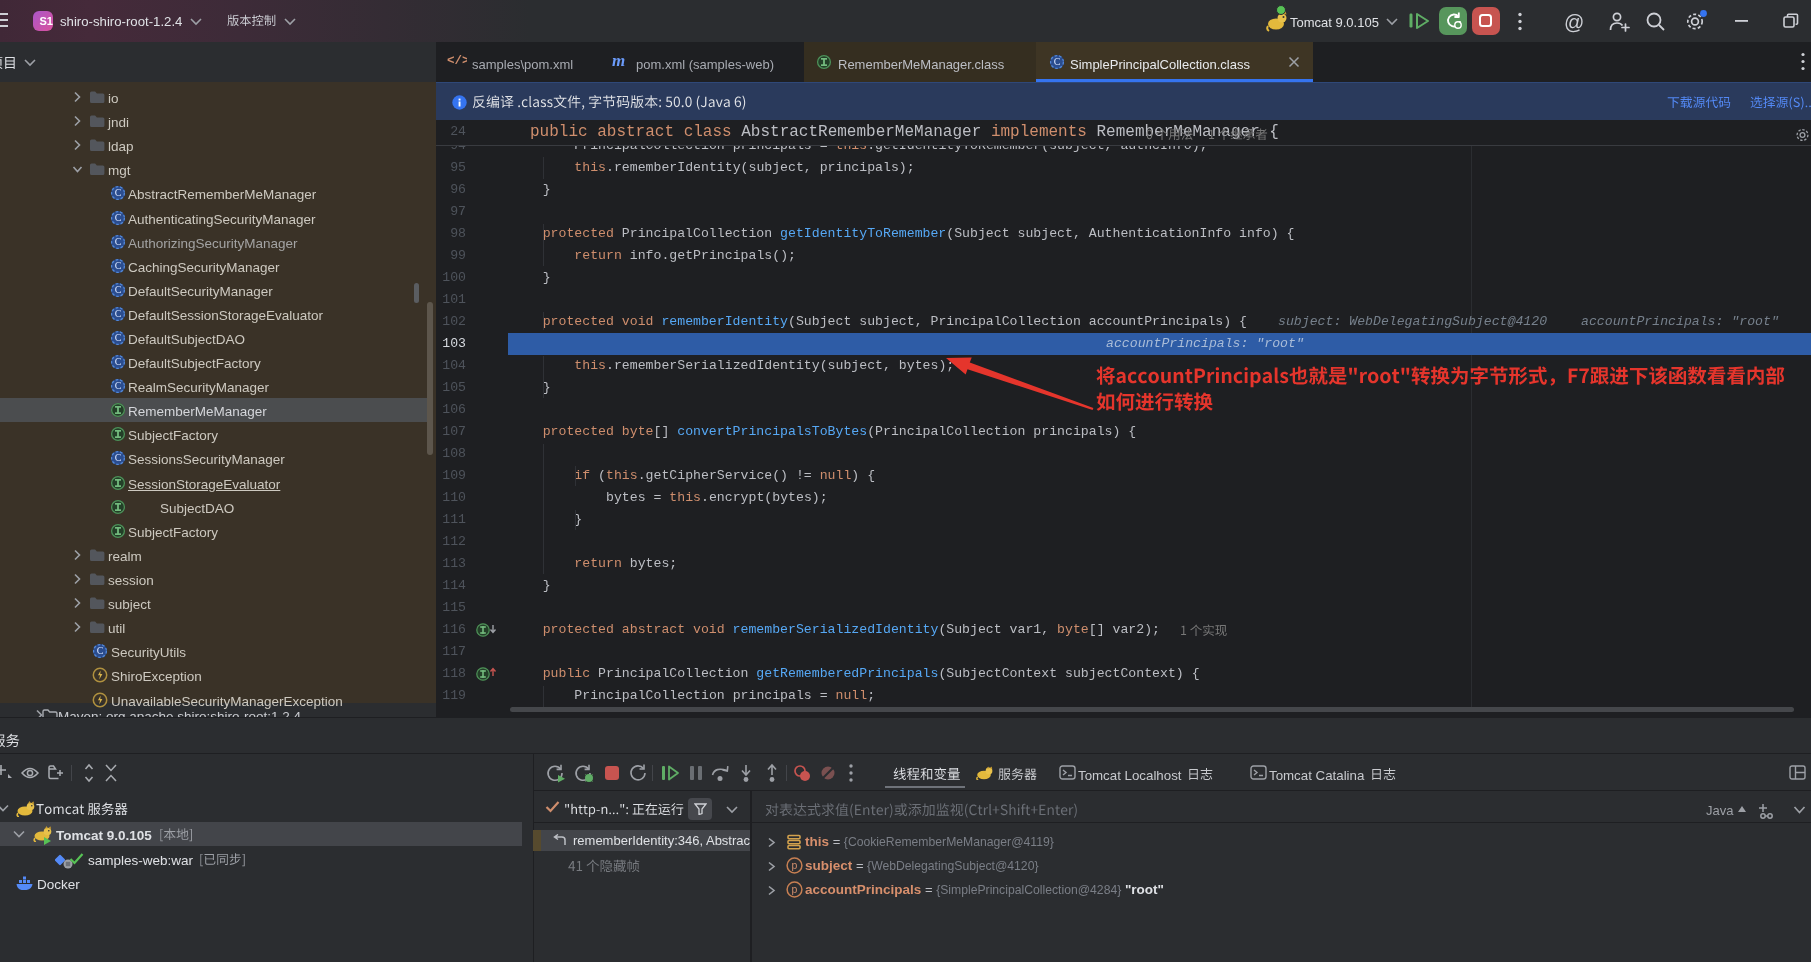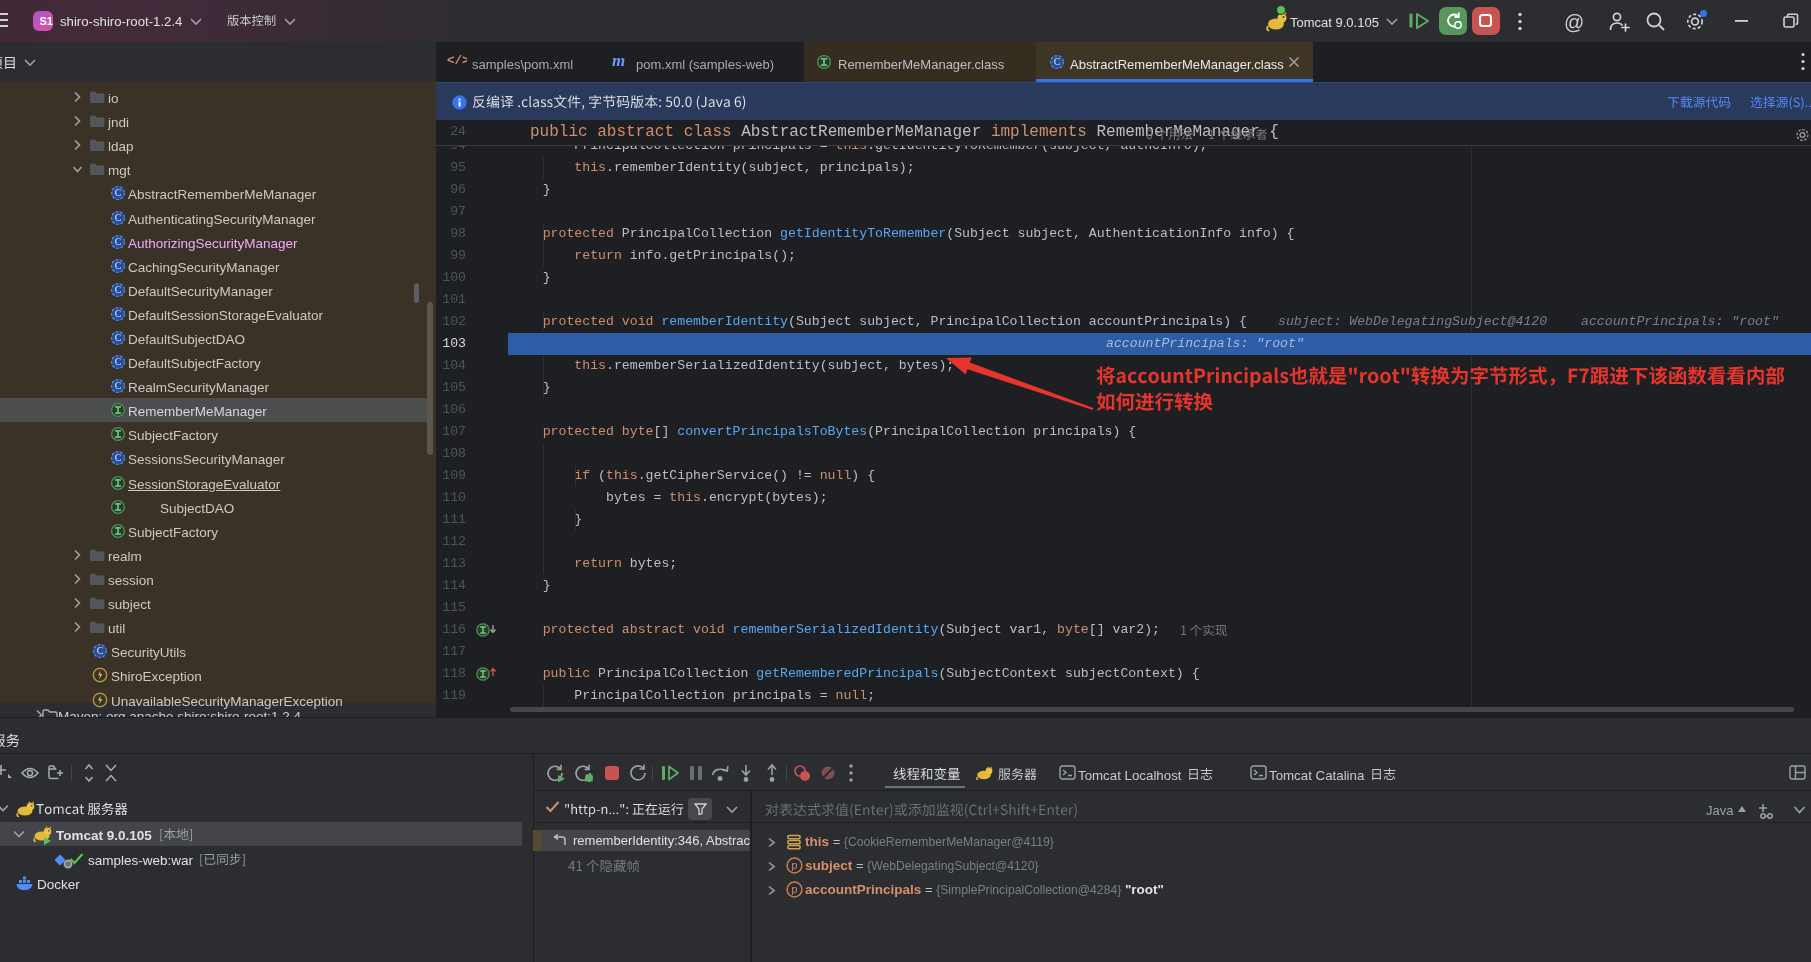--- a/index.html
+++ b/index.html
@@ -145,21 +145,21 @@
     <circle cx="8" cy="8" r="7" fill="#2b4d8f"></circle>
     <circle cx="8" cy="8" r="6.4" stroke="#5288d8" stroke-width="1.3" fill="none" stroke-dasharray="2.6 1.9"></circle>
     <text x="8" y="11.4" text-anchor="middle" font-family="Liberation Serif" font-size="10" fill="#d6e4ff">C</text>
   </svg>
 <div class="t" style="left:128px;top:212.1px;font:400 13.5px 'Liberation Sans',sans-serif;color:#cdc9c0;">AuthenticatingSecurityManager</div>
 <svg class="ab" style="left:110px;top:234px;" width="16" height="16">
     <circle cx="8" cy="8" r="7" fill="#2b4d8f"></circle>
     <circle cx="8" cy="8" r="6.4" stroke="#5288d8" stroke-width="1.3" fill="none" stroke-dasharray="2.6 1.9"></circle>
     <text x="8" y="11.4" text-anchor="middle" font-family="Liberation Serif" font-size="10" fill="#d6e4ff">C</text>
   </svg>
-<div class="t" style="left:128px;top:236.1px;font:400 13.5px 'Liberation Sans',sans-serif;color:#f0abfc;">AuthorizingSecurityManager</div>
+<div class="t" style="left:128px;top:236.1px;font:400 13.5px 'Liberation Sans',sans-serif;color:#a3a3a3;">AuthorizingSecurityManager</div>
 <svg class="ab" style="left:110px;top:258px;" width="16" height="16">
     <circle cx="8" cy="8" r="7" fill="#2b4d8f"></circle>
     <circle cx="8" cy="8" r="6.4" stroke="#5288d8" stroke-width="1.3" fill="none" stroke-dasharray="2.6 1.9"></circle>
     <text x="8" y="11.4" text-anchor="middle" font-family="Liberation Serif" font-size="10" fill="#d6e4ff">C</text>
   </svg>
 <div class="t" style="left:128px;top:260.1px;font:400 13.5px 'Liberation Sans',sans-serif;color:#cdc9c0;">CachingSecurityManager</div>
 <svg class="ab" style="left:110px;top:282px;" width="16" height="16">
     <circle cx="8" cy="8" r="7" fill="#2b4d8f"></circle>
     <circle cx="8" cy="8" r="6.4" stroke="#5288d8" stroke-width="1.3" fill="none" stroke-dasharray="2.6 1.9"></circle>
     <text x="8" y="11.4" text-anchor="middle" font-family="Liberation Serif" font-size="10" fill="#d6e4ff">C</text>
@@ -319,21 +319,21 @@
       <rect x="7.1" y="4" width="1.8" height="8"></rect>
     </g>
   </svg>
 <div class="t" style="left:838px;top:56.5px;font:400 13px 'Liberation Sans',sans-serif;color:#bcbec4;">RememberMeManager.class</div>
 <div class="ab" style="left:1036px;top:42px;width:277px;height:40px;background:#3e3524;"></div>
 <svg class="ab" style="left:1049px;top:54px;" width="16" height="16">
     <circle cx="8" cy="8" r="7" fill="#2b4d8f"></circle>
     <circle cx="8" cy="8" r="6.4" stroke="#5288d8" stroke-width="1.3" fill="none" stroke-dasharray="2.6 1.9"></circle>
     <text x="8" y="11.4" text-anchor="middle" font-family="Liberation Serif" font-size="10" fill="#d6e4ff">C</text>
   </svg>
-<div class="t" style="left:1070px;top:56.5px;font:400 13px 'Liberation Sans',sans-serif;color:#e8eaed;">AbstractRememberMeManager.class</div>
+<div class="t" style="left:1070px;top:56.5px;font:400 13px 'Liberation Sans',sans-serif;color:#e8eaed;">SimplePrincipalCollection.class</div>
 <svg class="ab" style="left:1288px;top:56px;" width="12" height="12">
     <path d="M1.5 1.5 L10.5 10.5 M10.5 1.5 L1.5 10.5" stroke="#9da0a6" stroke-width="1.5"></path>
   </svg>
 <div class="ab" style="left:1036px;top:79px;width:277px;height:3px;background:#3574f0;"></div>
 <svg class="ab" style="left:1799px;top:52px;" width="8" height="19">
     <g fill="#ced0d6">
       <circle cx="4" cy="2.5" r="1.6"></circle>
       <circle cx="4" cy="9.5" r="1.6"></circle>
       <circle cx="4" cy="16.5" r="1.6"></circle>
     </g>

